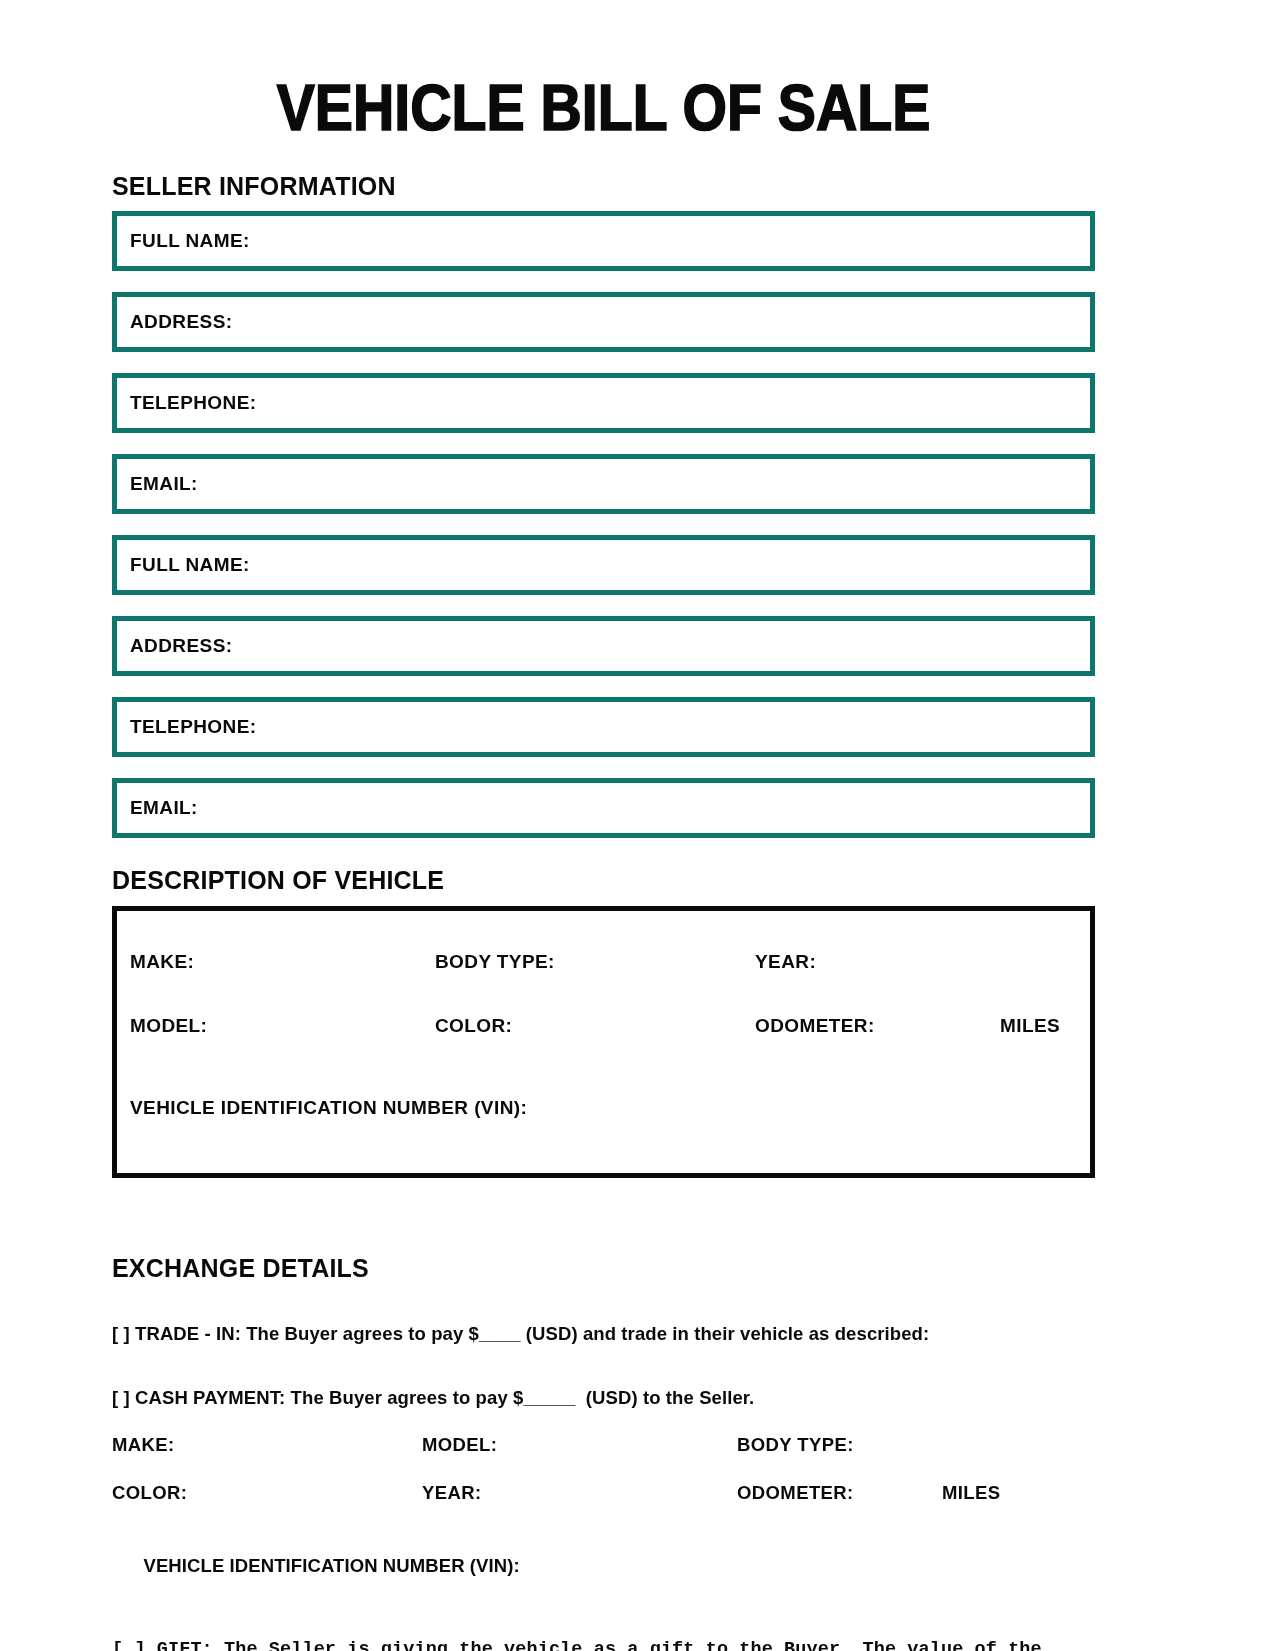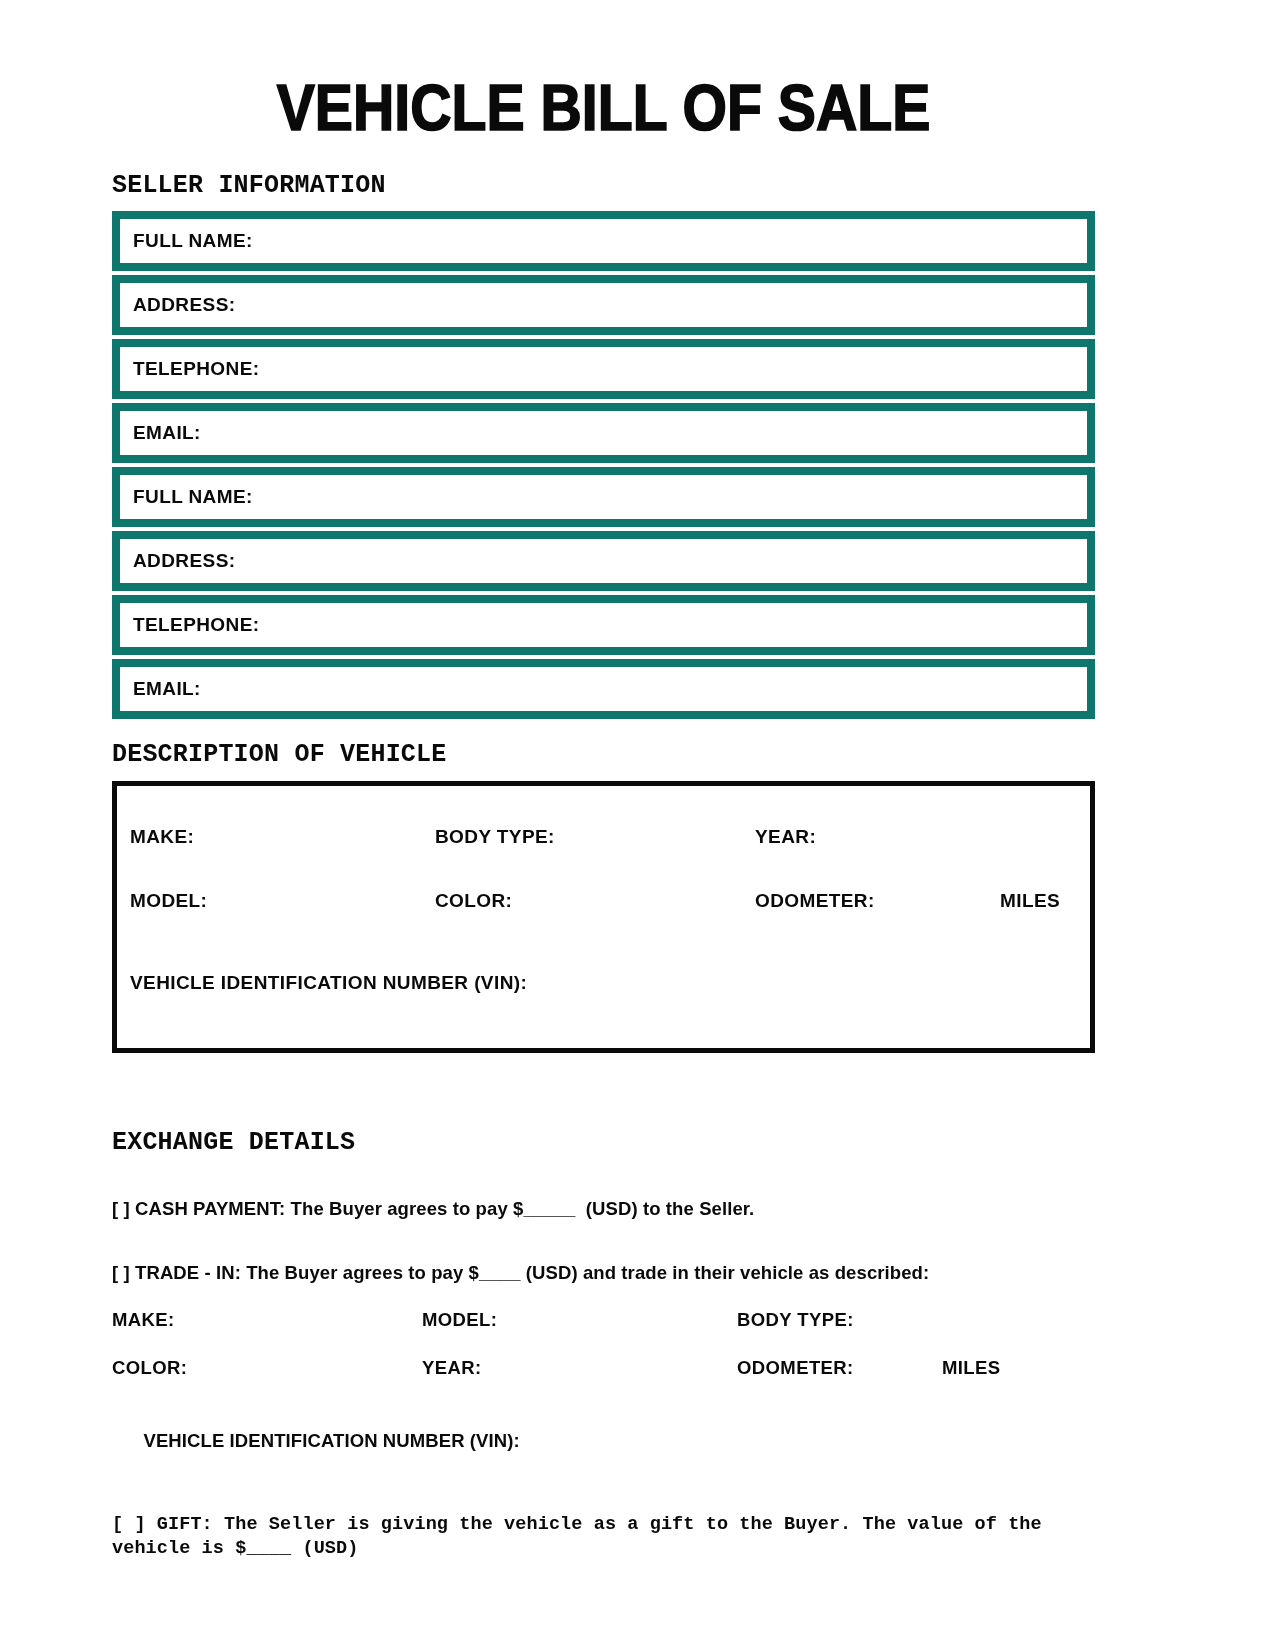--- a/index.html
+++ b/index.html
@@ -27,31 +27,30 @@
     transform: scaleX(0.88);
     transform-origin: 50% 50%;
     -webkit-text-stroke: 1.7px currentColor;
     white-space: nowrap;
   }
 
   .sec-heading {
     font-size: 25px;
     line-height: 28px;
     letter-spacing: 0.2px;
-    font-family: Liberation Mono, monospace;
   }
   .heading-seller  { margin-top: 30px; margin-bottom: 11px; }
   .heading-buyer   { margin-top: 24px; margin-bottom: 11px; }
-  .heading-vehicle { margin-top: 22px; margin-bottom: 12px; }
+  .heading-vehicle { margin-top: 28px; margin-bottom: 12px; }
   .heading-exchange{ margin-top: 76px; }
 
   .field-row {
-    border: 8px solid #0f766e;
+    border: 5px solid #0f766e;
     height: 60px;
-    margin-bottom: 4px;
+    margin-bottom: 21px;
     display: flex;
     align-items: center;
     padding-left: 13px;
     background: #ffffff;
   }
   .lbl {
     font-size: 19px;
     letter-spacing: 0.4px;
     white-space: nowrap;
   }
@@ -159,23 +158,23 @@
           <span class="lbl">MILES</span>
         </div>
       </div>
       <div class="vin-line">
         <span class="lbl">VEHICLE IDENTIFICATION NUMBER (VIN):</span>
       </div>
     </div>
 
     <h2 class="sec-heading heading-exchange">EXCHANGE DETAILS</h2>
 
+    <p class="ex-line ex-trade"><span class="checkbox">[ ]</span><span> </span><span>TRADE - IN: The Buyer agrees to pay $____ (USD) and trade in their vehicle as described:</span></p>
+
     <p class="ex-line ex-cash"><span class="checkbox">[ ]</span><span> </span><span>CASH PAYMENT: The Buyer agrees to pay $_____  (USD) to the Seller.</span></p>
-
-    <p class="ex-line ex-trade"><span class="checkbox">[ ]</span><span> </span><span>TRADE - IN: The Buyer agrees to pay $____ (USD) and trade in their vehicle as described:</span></p>
 
     <div class="trow trow-1">
       <div>
         <span class="lbl">MAKE:</span>
       </div>
       <div>
         <span class="lbl">MODEL:</span>
       </div>
       <div>
         <span class="lbl">BODY TYPE:</span>

